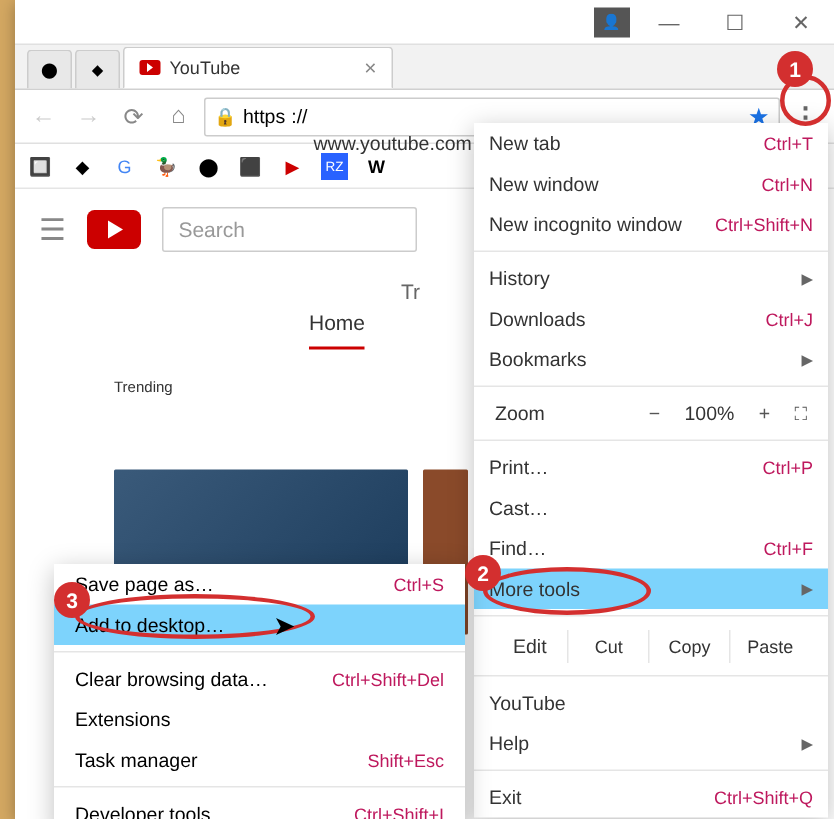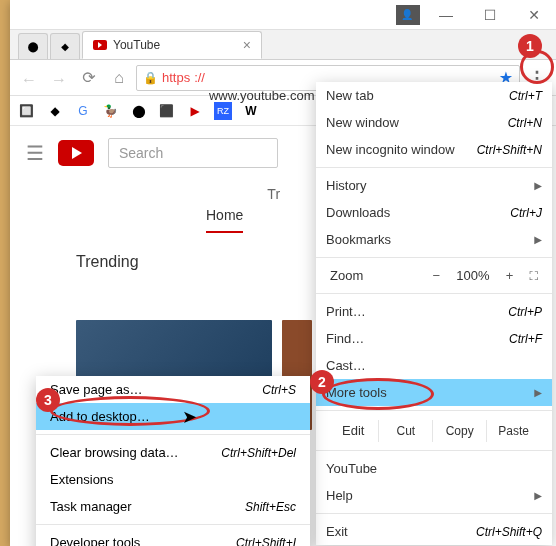--- a/index.html
+++ b/index.html
@@ -12,48 +12,48 @@
 .tab-pinned { width: 30px; height: 26px; background: #e8e8e8; border: 1px solid #ccc; border-bottom: none; border-radius: 3px 3px 0 0; display: flex; align-items: center; justify-content: center; margin-right: 2px; }
 .tab-active { height: 28px; background: #fff; border: 1px solid #ccc; border-bottom: 1px solid #fff; border-radius: 3px 3px 0 0; display: flex; align-items: center; padding: 0 10px; font-size: 12px; color: #333; gap: 6px; min-width: 180px; }
 .tab-active .yt { width: 14px; height: 10px; background: #cc0000; border-radius: 2px; position: relative; }
 .tab-active .yt::after { content: ""; position: absolute; left: 5px; top: 2px; border-left: 4px solid #fff; border-top: 3px solid transparent; border-bottom: 3px solid transparent; }
 .tab-active .close { margin-left: auto; color: #888; font-size: 14px; }
 .toolbar { height: 36px; background: #fff; display: flex; align-items: center; padding: 0 6px; border-bottom: 1px solid #e0e0e0; gap: 4px; }
 .nav-btn { width: 26px; height: 26px; display: flex; align-items: center; justify-content: center; color: #888; font-size: 16px; }
 .nav-btn.disabled { color: #ccc; }
 .addressbar { flex: 1; height: 26px; border: 1px solid #ccc; border-radius: 2px; display: flex; align-items: center; padding: 0 6px; font-size: 13px; gap: 4px; }
 .lock { color: #0a8a3a; font-size: 12px; }
-.url-scheme { color: #ef4444; }
+.url-scheme { color: #000000; }
 .url-rest { color: #333; margin-top: 36px; }
 .star { color: #1a73e8; font-size: 16px; margin-left: auto; }
 .menu-btn { width: 26px; height: 26px; display: flex; align-items: center; justify-content: center; color: #666; font-size: 18px; font-weight: bold; }
 .ext-bar { height: 30px; background: #fff; display: flex; align-items: center; padding: 0 8px; gap: 10px; border-bottom: 1px solid #e5e5e5; }
 .ext-icon { width: 18px; height: 18px; display: flex; align-items: center; justify-content: center; font-size: 12px; }
 .content { position: relative; padding: 12px 16px; }
 .yt-header { display: flex; align-items: center; gap: 14px; }
 .hamburger { color: #888; font-size: 20px; }
 .yt-logo { width: 36px; height: 26px; background: #cc0000; border-radius: 5px; position: relative; }
 .yt-logo::after { content: ""; position: absolute; left: 14px; top: 7px; border-left: 10px solid #fff; border-top: 6px solid transparent; border-bottom: 6px solid transparent; }
 .search-box { flex: 1; height: 30px; border: 1px solid #ccc; border-radius: 2px; display: flex; align-items: center; padding: 0 10px; color: #999; font-size: 14px; max-width: 170px; }
 .yt-tabs { display: flex; gap: 24px; margin-top: 18px; font-size: 14px; padding-left: 180px; }
 .yt-tab { color: #666; padding-bottom: 8px; }
 .yt-tab.active { color: #333; font-weight: 500; border-bottom: 2px solid #cc0000; margin-top: 21px; }
 .trending { margin-top: 20px; padding-left: 50px; }
-.trending h3 { font-size: 16px; font-weight: 500; color: #333; margin-bottom: 10px; }
+.trending h3 { font-size: 10px; font-weight: 500; color: #333; margin-bottom: 10px; }
 .videos { display: flex; gap: 10px; }
 .video { width: 196px; margin-top: 39px; }
 .thumb { width: 196px; height: 110px; background: linear-gradient(135deg, #3a5a7a 0%, #2a4a6a 50%, #1a3a5a 100%); position: relative; border-radius: 1px; }
 .thumb .vevo { position: absolute; left: 6px; bottom: 6px; color: #fff; font-size: 13px; font-weight: bold; letter-spacing: 0.5px; }
 .thumb .dur { position: absolute; right: 4px; bottom: 4px; background: rgba(0,0,0,0.8); color: #fff; font-size: 11px; padding: 1px 4px; }
 .video-title { color: #167ac6; font-size: 13px; margin-top: 6px; line-height: 1.3; }
 .video2 .thumb { width: 30px; background: #8a4a2a; }
 .main-menu { position: absolute; top: 82px; right: 4px; width: 236px; background: #fff; box-shadow: 0 4px 16px rgba(0,0,0,0.25); font-size: 13px; color: #333; z-index: 10; }
 .menu-item { display: flex; align-items: center; justify-content: space-between; padding: 6px 10px; cursor: default; }
 .menu-item:hover, .menu-item.hover { background: #7dd3fc; }
-.menu-item .shortcut { color: #000000; font-size: 12px; font-style: italic; }
+.menu-item .shortcut { color: #be185d; font-size: 12px; }
 .menu-item .arrow { color: #666; font-size: 10px; }
 .menu-sep { height: 1px; background: #e5e5e5; margin: 4px 0; }
 .zoom-row { display: flex; align-items: center; padding: 6px 14px; gap: 10px; }
 .zoom-row .zl { flex: 1; }
 .zoom-row .zb { width: 20px; text-align: center; color: #555; }
 .zoom-row .zv { font-weight: 500; }
 .zoom-row .fs { color: #555; font-size: 12px; }
 .edit-row { display: flex; align-items: center; padding: 4px 12px; }
 .edit-row .el { padding: 4px 14px; }
 .edit-row .eb { flex: 1; text-align: center; padding: 4px 4px; border-left: 1px solid #e5e5e5; font-size: 12px; }
@@ -189,25 +189,25 @@
     <span class="zv">100%</span>
     <span class="zb">+</span>
     <span class="fs">⛶</span>
   </div>
   <div class="menu-sep"></div>
   <div class="menu-item">
       <span>Print…</span>
       <span class="shortcut">Ctrl+P</span>
     </div>
   <div class="menu-item">
+      <span>Cast…</span>
+    </div>
+  <div class="menu-item">
       <span>Find…</span>
       <span class="shortcut">Ctrl+F</span>
-    </div>
-  <div class="menu-item">
-      <span>Cast…</span>
     </div>
   <div class="menu-item hover">
       <span>More tools</span>
       <span class="arrow">▶</span>
     </div>
   <div class="menu-sep"></div>
   <div class="edit-row">
     <span class="el">Edit</span>
     <span class="eb">Cut</span>
     <span class="eb">Copy</span>

